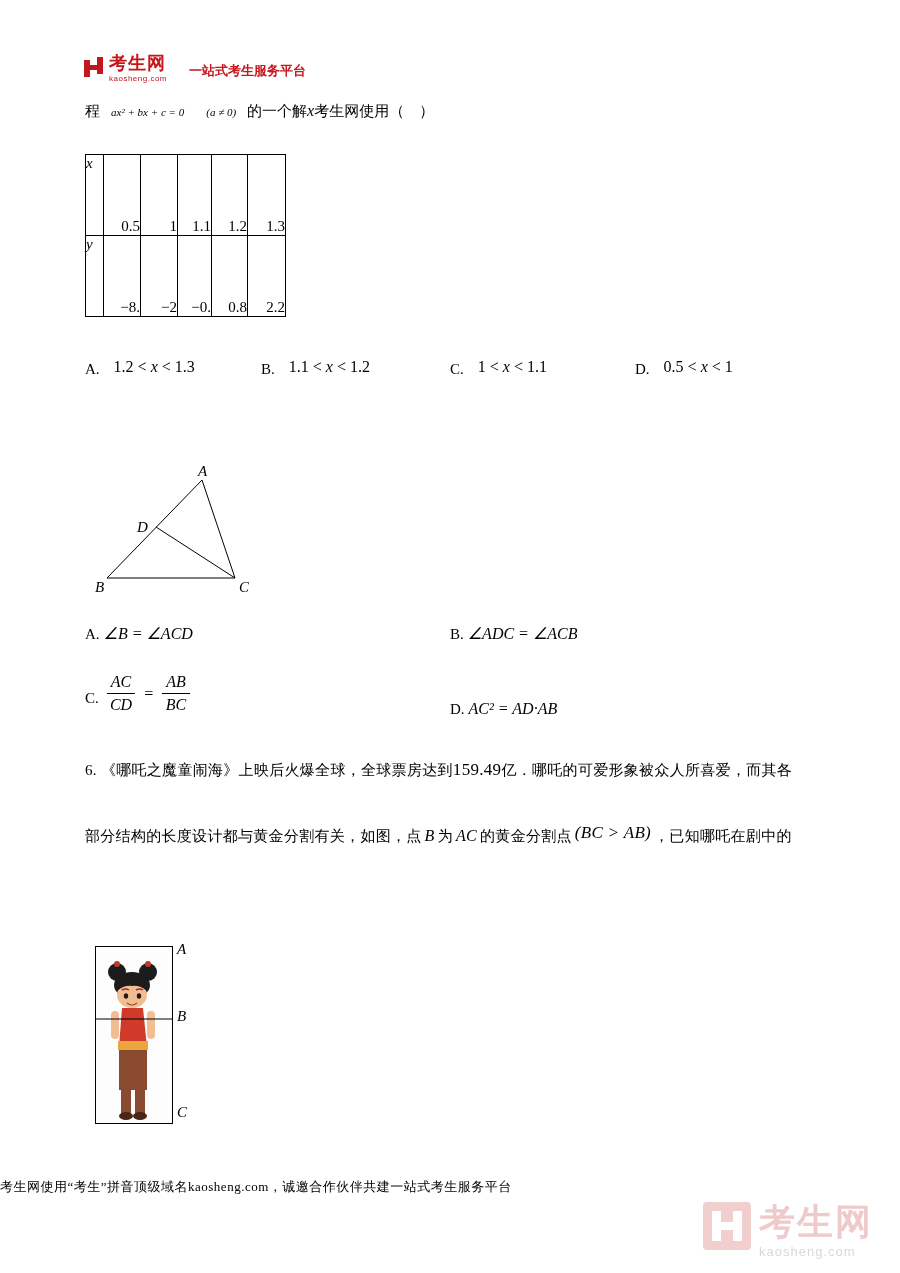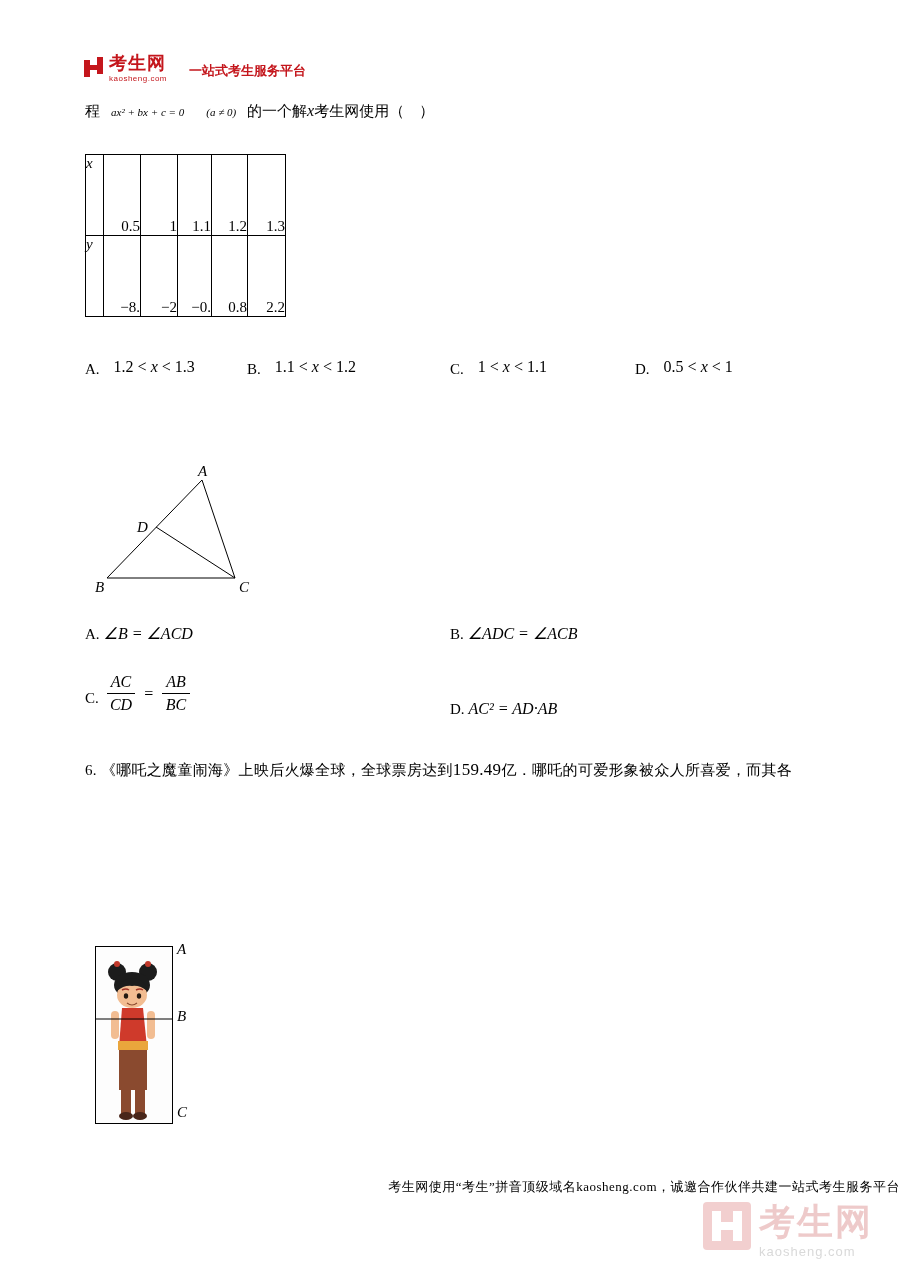--- a/index.html
+++ b/index.html
@@ -31,21 +31,21 @@
   .qtable td { border:1px solid #000; font-size:15px; padding:0; height:80px; }
   .head-cell { font-style:italic; vertical-align:top; padding:20px 0 0 4px; }
   .val-cell { vertical-align:bottom; text-align:right; padding:0 2px 14px 2px;margin-top:45px; }
   .c0{width:17px}.c1{width:36px}.c2{width:36px}.c3{width:33px}.c4{width:35px}.c5{width:37px}
 
   
   .opt { white-space:nowrap; font-size:15px; }
   .opt .expr { font-size:16px; font-family:"Liberation Serif", serif; position:relative; top:-2px; margin-left:14px; }
   .expr .t { font-style:normal; }
   .expr .v { font-style:italic; }
-  .p-a{left:85px;top:360px}.p-b{left:247px;top:360px}.p-c{left:450px;top:360px}.p-d{left:635px;top:360px}
+  .p-a{left:85px;top:360px}.p-b{left:261px;top:360px}.p-c{left:450px;top:360px}.p-d{left:635px;top:360px}
 
   
   .q5stem { left:85px; top:426px; font-size:15px; white-space:nowrap; letter-spacing:0.4px; }
   .q5stem .math { margin:0 3px; }
   .boxg { font-family:"DejaVu Sans", sans-serif; font-size:14px; font-style:normal; }
   .tri-svg { left:95px; top:466px; }
   .fig-label { font-family:"Liberation Serif", serif; font-style:italic; font-size:15px; fill:#000; }
 
   .q5a { left:85px; top:624px; } .q5b { left:450px; top:624px; }
   .q5c { left:85px; top:672px; display:flex; align-items:center; }
@@ -65,21 +65,21 @@
   .q6line .math { margin:0 3px; }
   .num { font-size:17px; font-family:"Liberation Serif", serif; }
   .bigparen { font-size:17px; font-style:italic; position:relative; top:-3px; margin:0 3px; }
 
   
   .nezha-box { left:95px; top:946px; width:78px; height:178px; border:1px solid #000; box-sizing:border-box; }
   .fig-label-abs { font-family:"Liberation Serif", serif; font-style:italic; font-size:15px; }
   .lblA{left:177px; top:941px}.lblB{left:177px; top:1008px}.lblC{left:177px; top:1104px}
 
   
-  .footer { left:0; top:1178px; width:900px; text-align:right; font-size:13px; letter-spacing:0.5px; }
+  .footer { left:0; top:1178px; width:900px; text-align:left; font-size:13px; letter-spacing:0.5px; }
   .watermark { left:703px; top:1202px; display:flex; align-items:flex-start; }
   .wm-text { margin-left:8px; }
   .wm-brand { font-size:36px; font-weight:bold; color:#eecaca; letter-spacing:2px; line-height:1.1;
               font-family:"Liberation Sans", sans-serif; }
   .wm-domain { font-size:13px; color:#d9d9d9; letter-spacing:1px; margin-top:2px;
                font-family:"Liberation Sans", sans-serif; }
 </style>
 </head>
 <body>
 
@@ -164,20 +164,23 @@
       <span class="frac-den">BC</span>
     </span>
   </div>
   <div class="abs opt q5d">
     <span class="opt-label">D.</span><span class="mexpr">AC² = AD·AB</span>
   </div>
 
   <div class="abs q6line q6l1">
     <span>6.</span>
     <span>《哪吒之魔童闹海》上映后火爆全球，全球票房达到</span><span class="num">159.49</span><span>亿．哪吒的可爱形象被众人所喜爱，而其各</span>
+  </div>
+  <div class="abs q6line q6l2">
+    <span>部分结构的长度设计都与黄金分割有关，如图，点</span><span class="math">B</span><span>为</span><span class="math">AC</span><span>的黄金分割点</span><span class="bigparen">(BC &gt; AB)</span><span>，已知哪吒在剧中的</span>
   </div>
 
   <div class="abs nezha-box">
     <svg width="76" height="176" viewBox="0 0 76 176">
       <rect width="76" height="176" fill="#fdfdfd"></rect>
       <g transform="translate(0,8)">
         <circle cx="21" cy="17" r="9" fill="#1c1c1c"></circle>
         <circle cx="52" cy="17" r="9" fill="#1c1c1c"></circle>
         <circle cx="21" cy="9" r="3" fill="#c0392b"></circle>
         <circle cx="52" cy="9" r="3" fill="#c0392b"></circle>

